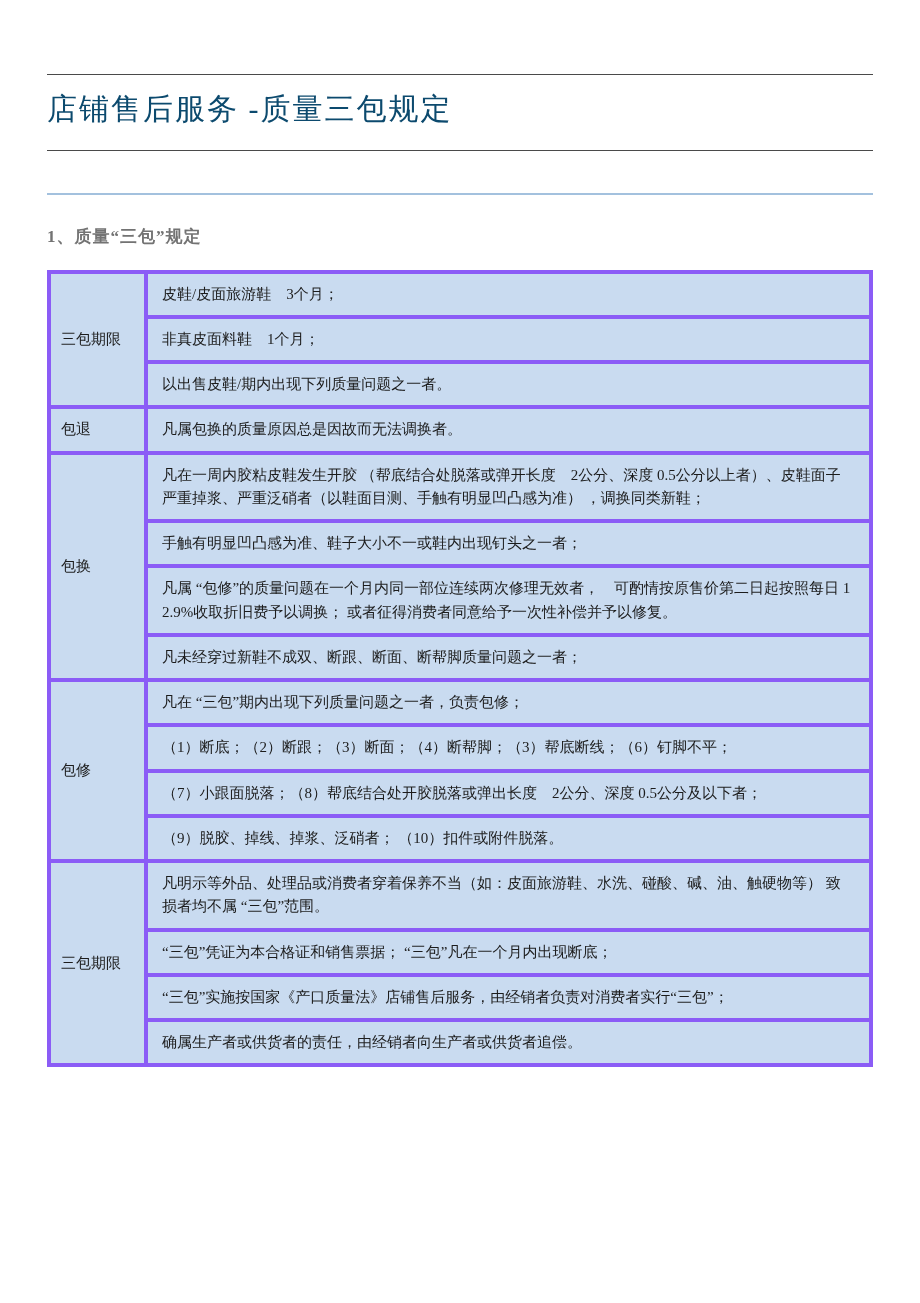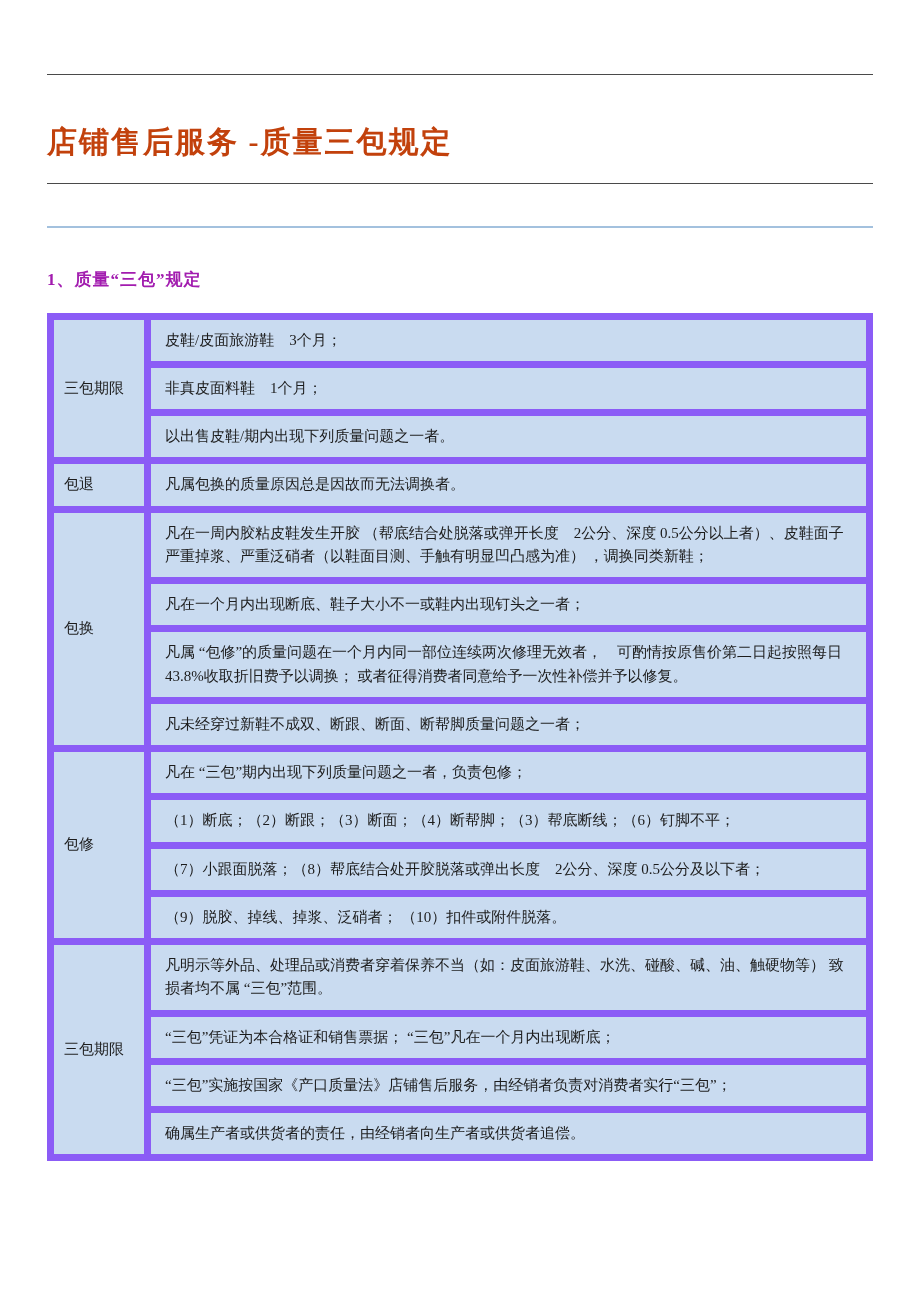--- a/index.html
+++ b/index.html
@@ -12,44 +12,44 @@
     overflow: hidden;
   }
   .page { padding: 0 47px; }
 
   .rule { width: 100%; }
   .top-rule   { margin-top: 74px; border-top: 1px solid #4a4a4a; }
   .title-rule { margin-top: 20px; border-top: 1px solid #4a4a4a; }
   .blue-rule  { margin-top: 42px; border-top: 2px solid #a3c1de; }
 
   h1.doc-title {
-    margin-top: 47px;
+    margin-top: 14px;
     font-size: 30px;
-    font-weight: 700;
+    font-weight: 400;
     line-height: 1.35;
     letter-spacing: 2px;
-    color: #c2410c;
+    color: #0c4a6e;
   }
 
   h2.section-heading {
-    margin-top: 40px;
+    margin-top: 30px;
     font-size: 17px;
     font-weight: 700;
     letter-spacing: 1px;
-    color: #a21caf;
+    color: #737373;
   }
 
   table.policy-table {
     width: 100%;
     border-collapse: collapse;
     margin-top: 22px;
     table-layout: fixed;
   }
   table.policy-table td {
-    border: 7px solid #8b5cf6;
+    border: 4px solid #8b5cf6;
     background: #c9dbf0;
     padding: 9px 14px;
     font-size: 15px;
     line-height: 1.55;
     vertical-align: middle;
     color: #1c1c1c;
     word-break: break-all;
   }
   table.policy-table td.label-cell {
     width: 97px;
@@ -89,24 +89,24 @@
       <tr>
         <td class="label-cell">包退</td>
         <td class="content-cell">凡属包换的质量原因总是因故而无法调换者。</td>
       </tr>
 
       <tr>
         <td class="label-cell" rowspan="4">包换</td>
         <td class="content-cell">凡在一周内胶粘皮鞋发生开胶 （帮底结合处脱落或弹开长度　2公分、深度 0.5公分以上者）、皮鞋面子严重掉浆、严重泛硝者（以鞋面目测、手触有明显凹凸感为准） ，调换同类新鞋；</td>
       </tr>
       <tr>
-        <td class="content-cell">凡在一个月内出现断底、鞋子大小不一或鞋内出现钉头之一者；</td>
+        <td class="content-cell">手触有明显凹凸感为准、鞋子大小不一或鞋内出现钉头之一者；</td>
       </tr>
       <tr>
-        <td class="content-cell">凡属 “包修”的质量问题在一个月内同一部位连续两次修理无效者，　可酌情按原售价第二日起按照每日 43.8%收取折旧费予以调换； 或者征得消费者同意给予一次性补偿并予以修复。</td>
+        <td class="content-cell">凡属 “包修”的质量问题在一个月内同一部位连续两次修理无效者，　可酌情按原售价第二日起按照每日 12.9%收取折旧费予以调换； 或者征得消费者同意给予一次性补偿并予以修复。</td>
       </tr>
       <tr>
         <td class="content-cell">凡未经穿过新鞋不成双、断跟、断面、断帮脚质量问题之一者；</td>
       </tr>
 
       <tr>
         <td class="label-cell" rowspan="4">包修</td>
         <td class="content-cell">凡在 “三包”期内出现下列质量问题之一者，负责包修；</td>
       </tr>
       <tr>

